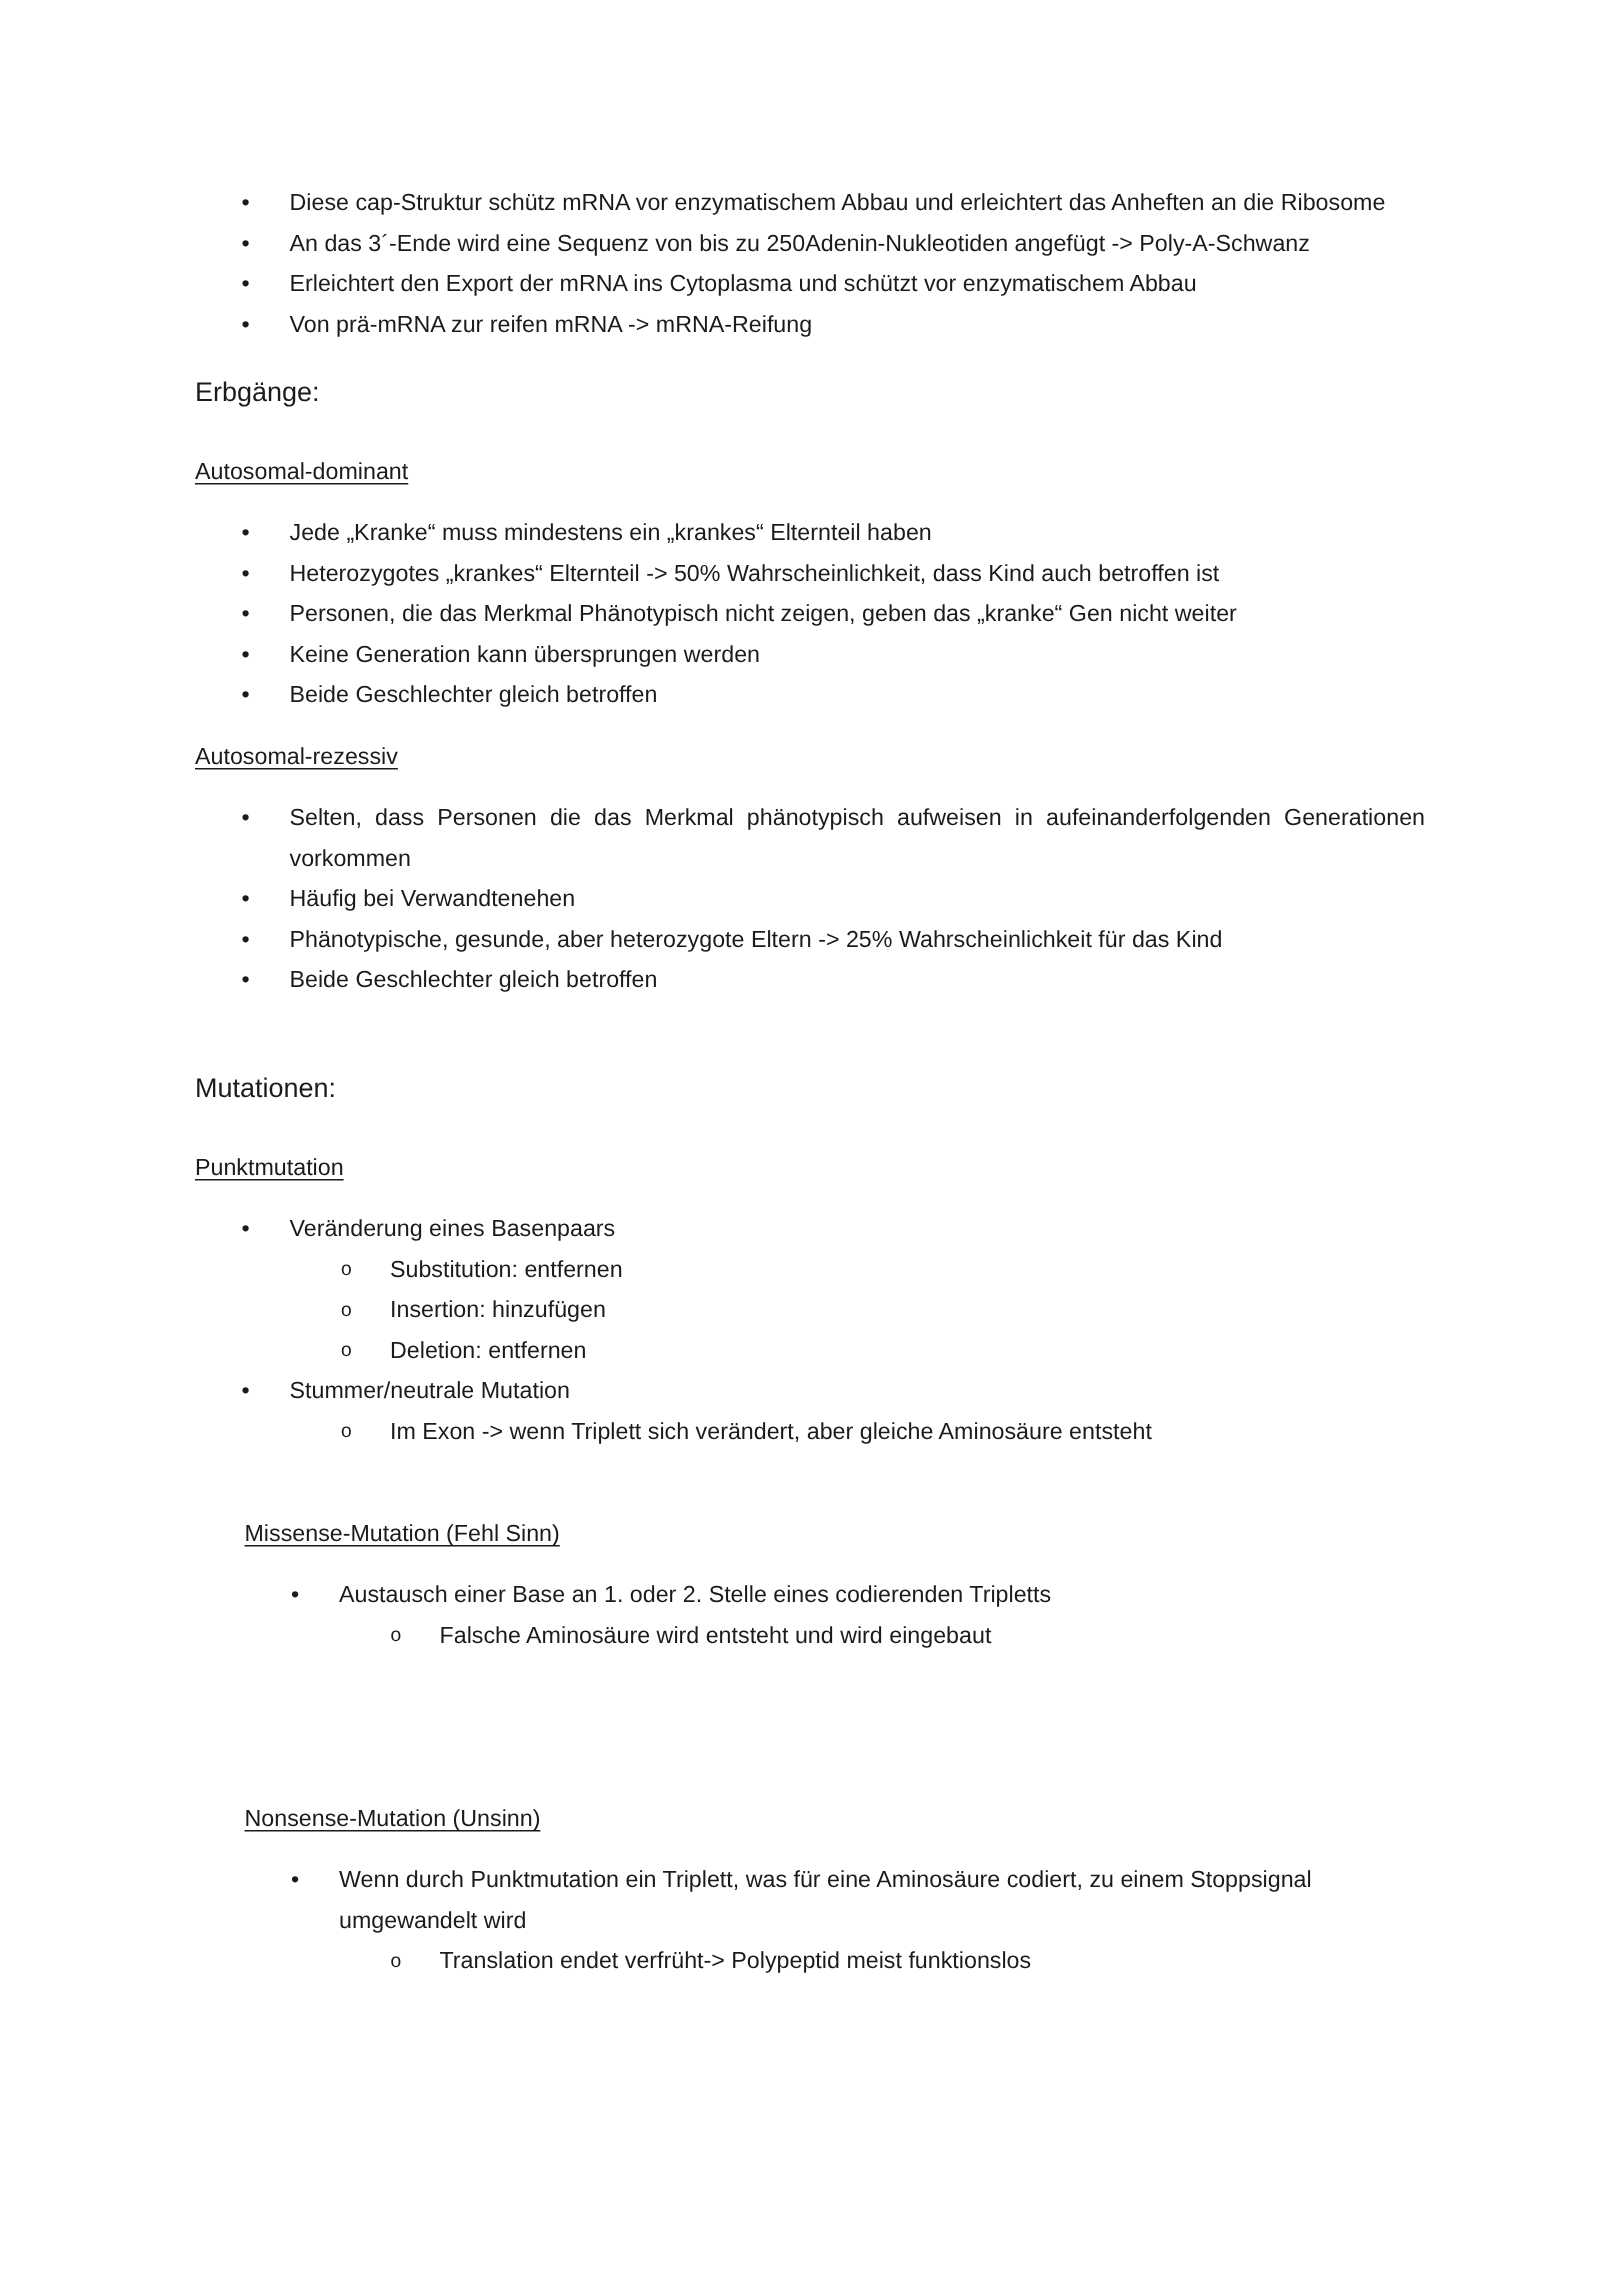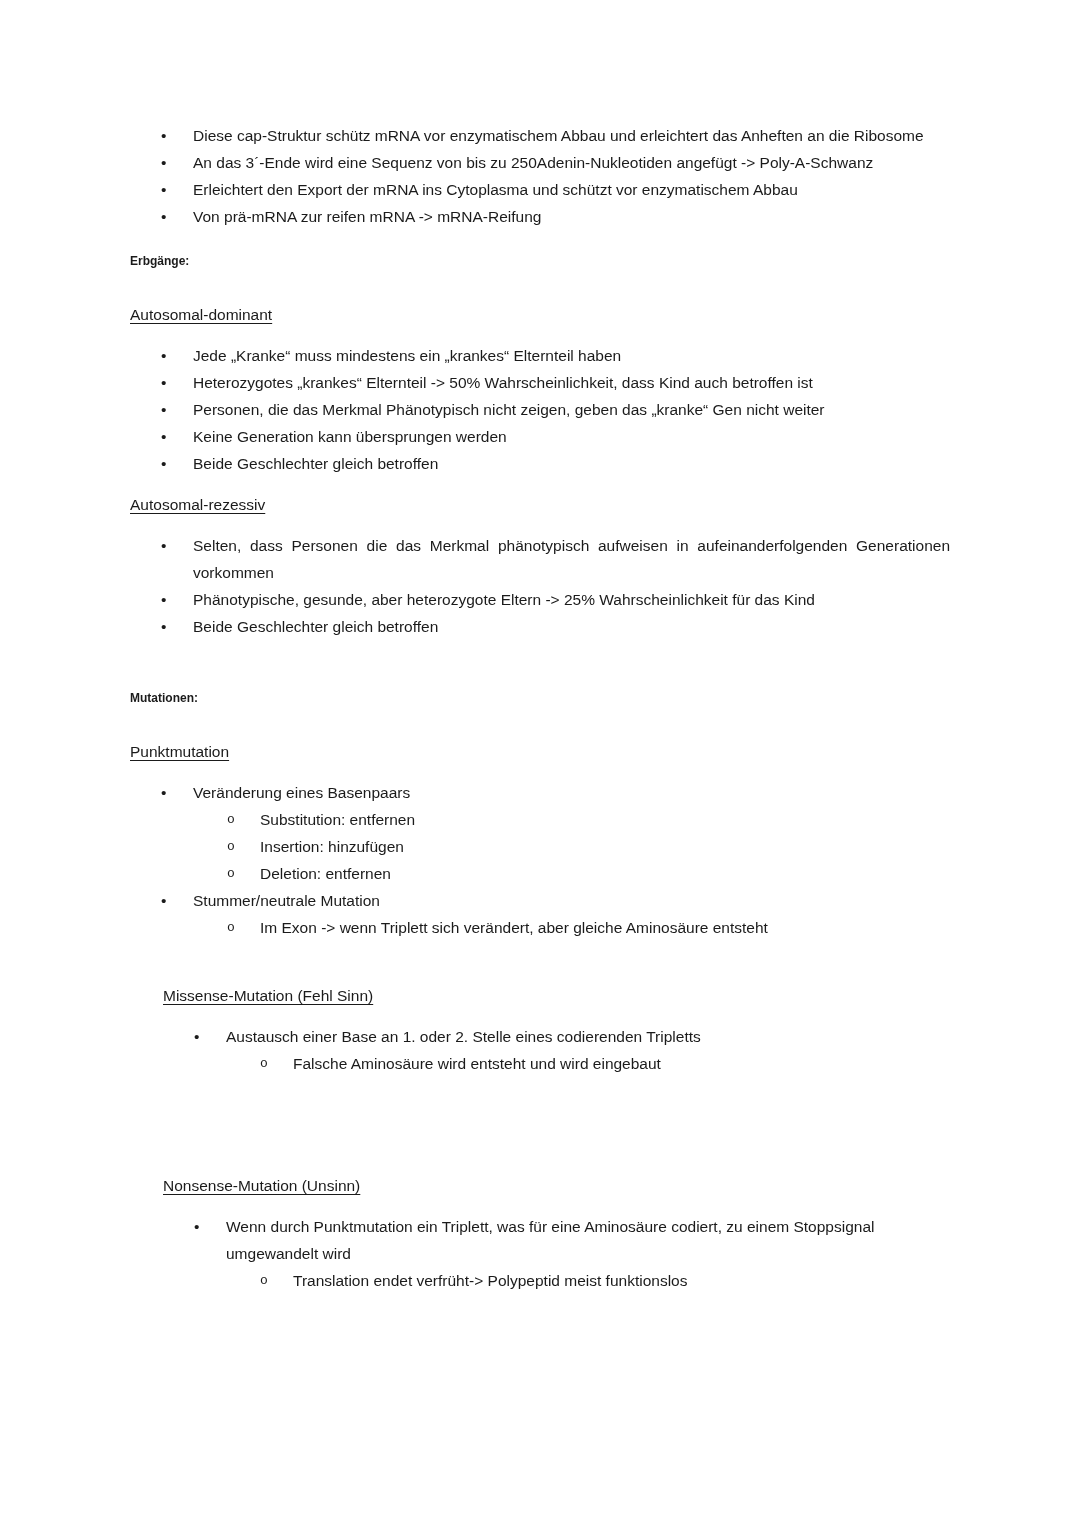--- a/index.html
+++ b/index.html
@@ -20,22 +20,22 @@
     padding: 122px 130px 0 130px;
   }
   .doc-body {
     display: flex;
     flex-direction: column;
   }
   .doc-body > div {
     line-height: 27px;
   }
   .heading {
-    font-weight: bold;
-    font-size: 12px;
+    font-weight: normal;
+    font-size: 18px;
     margin-top: 18px;
     margin-bottom: 12px;
   }
   .subheading {
     text-decoration: underline;
     text-underline-offset: 3px;
     margin-top: 14px;
     margin-bottom: 14px;
   }
   .bullet1 {
@@ -81,20 +81,21 @@
       <div class="bullet1">Von prä-mRNA zur reifen mRNA -&gt; mRNA-Reifung</div>
       <div class="heading">Erbgänge:</div>
       <div class="subheading">Autosomal-dominant</div>
       <div class="bullet1">Jede „Kranke“ muss mindestens ein „krankes“ Elternteil haben</div>
       <div class="bullet1">Heterozygotes „krankes“ Elternteil -&gt; 50% Wahrscheinlichkeit, dass Kind auch betroffen ist</div>
       <div class="bullet1">Personen, die das Merkmal Phänotypisch nicht zeigen, geben das „kranke“ Gen nicht weiter</div>
       <div class="bullet1">Keine Generation kann übersprungen werden</div>
       <div class="bullet1">Beide Geschlechter gleich betroffen</div>
       <div class="subheading">Autosomal-rezessiv</div>
       <div class="bullet1 justify">Selten, dass Personen die das Merkmal phänotypisch aufweisen in aufeinanderfolgenden Generationen vorkommen</div>
+      <div class="bullet1">Häufig bei Verwandtenehen</div>
       <div class="bullet1">Phänotypische, gesunde, aber heterozygote Eltern -&gt; 25% Wahrscheinlichkeit für das Kind</div>
       <div class="bullet1">Beide Geschlechter gleich betroffen</div>
       <div class="spacer"></div>
       <div class="heading">Mutationen:</div>
       <div class="subheading">Punktmutation</div>
       <div class="bullet1">Veränderung eines Basenpaars</div>
       <div class="bullet2">Substitution: entfernen</div>
       <div class="bullet2">Insertion: hinzufügen</div>
       <div class="bullet2">Deletion: entfernen</div>
       <div class="bullet1">Stummer/neutrale Mutation</div>

